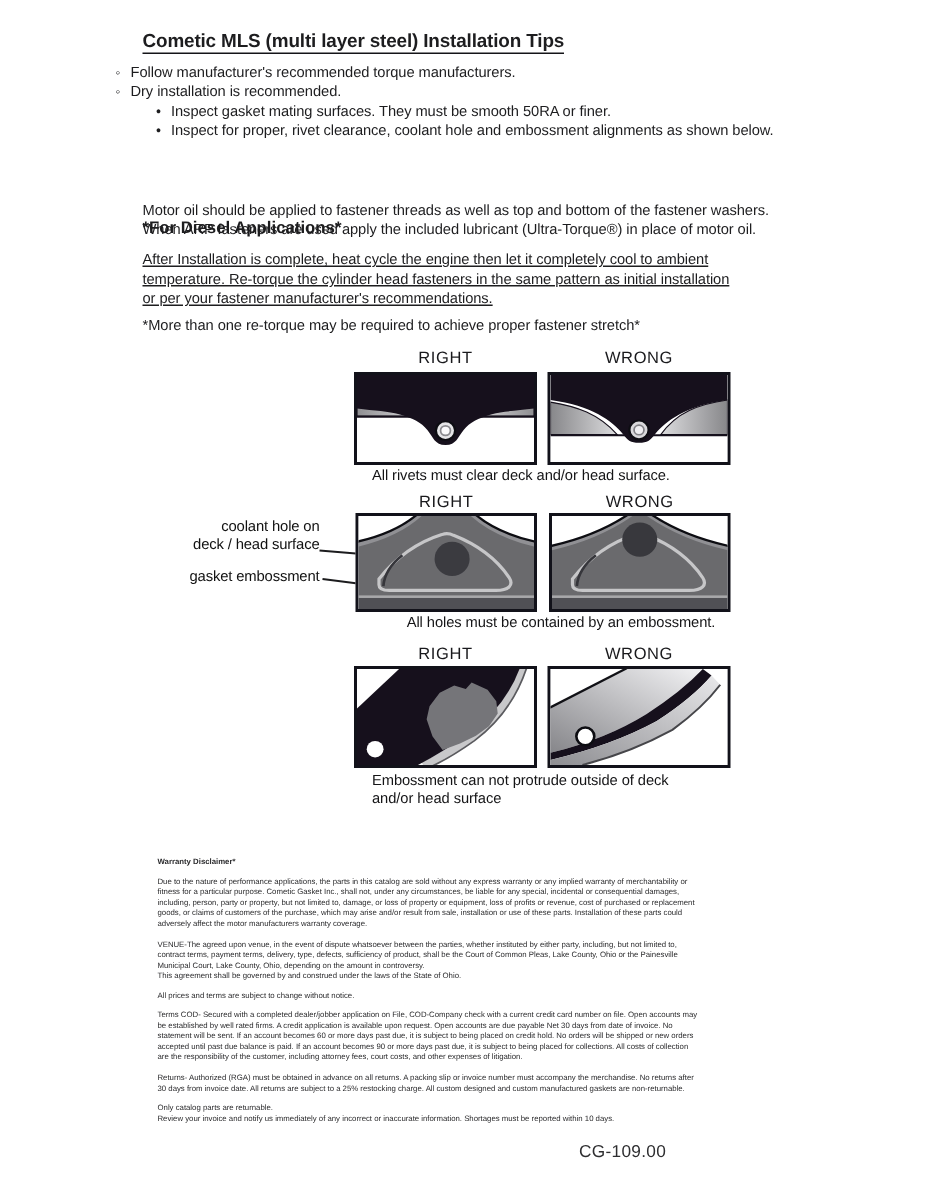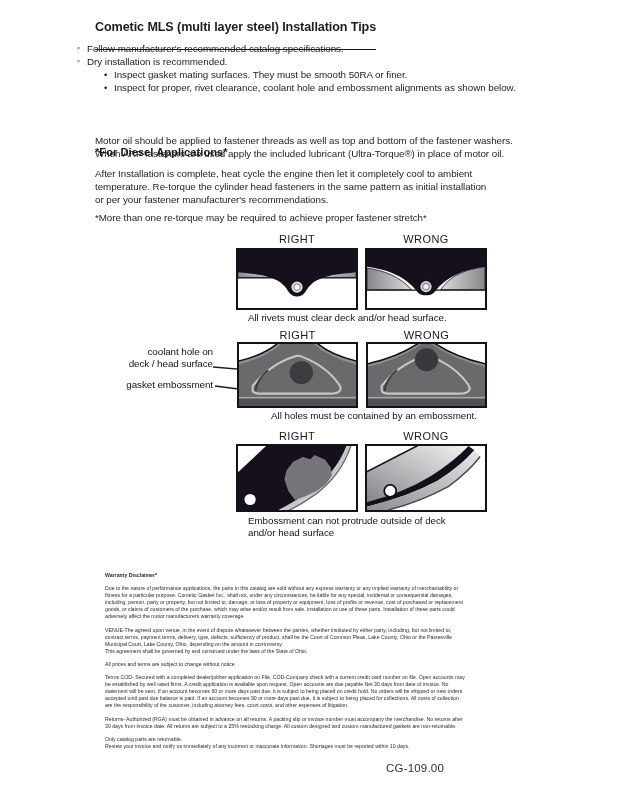--- a/index.html
+++ b/index.html
@@ -11,52 +11,52 @@
   body{
     width:618px;height:800px;background:#ffffff;position:relative;overflow:hidden;
     font-family:"Liberation Sans", sans-serif;color:var(--ink);
     -webkit-font-smoothing:antialiased;
   }
   .abs{position:absolute;}
   .pre{white-space:pre-line;}
   
   .title{
     left:95px;top:20px;font-size:12.6px;font-weight:bold;letter-spacing:-0.1px;
-    border-bottom:1.8px solid #141418;padding-bottom:15px;display:inline-block;
+    border-bottom:1.8px solid #141418;padding-bottom:1px;display:inline-block;
   }
   ul.tips{left:77px;top:42px;margin:0;padding:0;list-style:none;font-size:9.8px;line-height:13px;letter-spacing:-0.05px;}
   ul.tips li{position:relative;padding-left:10px;}
   ul.tips li.main::before{content:"\25E6";position:absolute;left:0;top:0;font-size:9px;}
   ul.tips li.sub{margin-left:27px;}
   ul.tips li.sub::before{content:"\2022";position:absolute;left:0;top:0;font-size:9.5px;}
   
   .diesel-h{left:95px;top:118px;font-size:11.2px;font-weight:bold;margin-top:28px;}
   .para{left:95px;font-size:9.8px;line-height:13px;letter-spacing:-0.05px;width:440px;}
   .p1{top:134px;}
-  .p2{top:167px;}
+  .p2{top:167px;text-decoration:underline;}
   .note{top:211px;}
   
   .dlabel{font-size:11px;letter-spacing:0.4px;text-align:center;color:#19191c;}
   .dbox{border:2.5px solid #12121a;background:#fff;box-sizing:border-box;}
   .dbox svg{display:block;width:100%;height:100%;}
   .caption{font-size:9.8px;line-height:11.5px;letter-spacing:-0.05px;color:#141416;margin-left:12px;}
   .annot{font-size:9.9px;line-height:11.6px;text-align:right;letter-spacing:-0.1px;color:#111;}
   
   .legal{left:105px;top:572px;width:424px;font-size:5.2px;line-height:7.1px;color:#2a2a2c;letter-spacing:0;}
   .legal .lh{font-weight:bold;margin-bottom:6px;}
   .legal .lp{margin-bottom:6px;}
   .pagecode{left:386px;top:762px;font-size:11.5px;color:#2e2e30;letter-spacing:0.2px;}
 </style>
 </head>
 <body>
 
 <div class="abs title">Cometic MLS (multi layer steel) Installation Tips</div>
 
 <ul class="abs tips">
-  <li class="main">Follow manufacturer's recommended catalog specifications.</li>
+  <li class="main">Follow manufacturer's recommended torque manufacturers.</li>
   <li class="main">Dry installation is recommended.</li>
   <li class="sub">Inspect gasket mating surfaces.  They must be smooth 50RA or finer.</li>
   <li class="sub">Inspect for proper, rivet clearance, coolant hole and embossment alignments as shown below.</li>
 </ul>
 
 <div class="abs diesel-h">*For Diesel Applications*</div>
 <div class="abs para p1 pre">Motor oil should be applied to fastener threads as well as top and bottom of the fastener washers.
 When ARP fasteners are used apply the included lubricant (Ultra-Torque®) in place of motor oil.</div>
 <div class="abs para p2 pre">After Installation is complete, heat cycle the engine then let it completely cool to ambient
 temperature. Re-torque the cylinder head fasteners in the same pattern as initial installation

